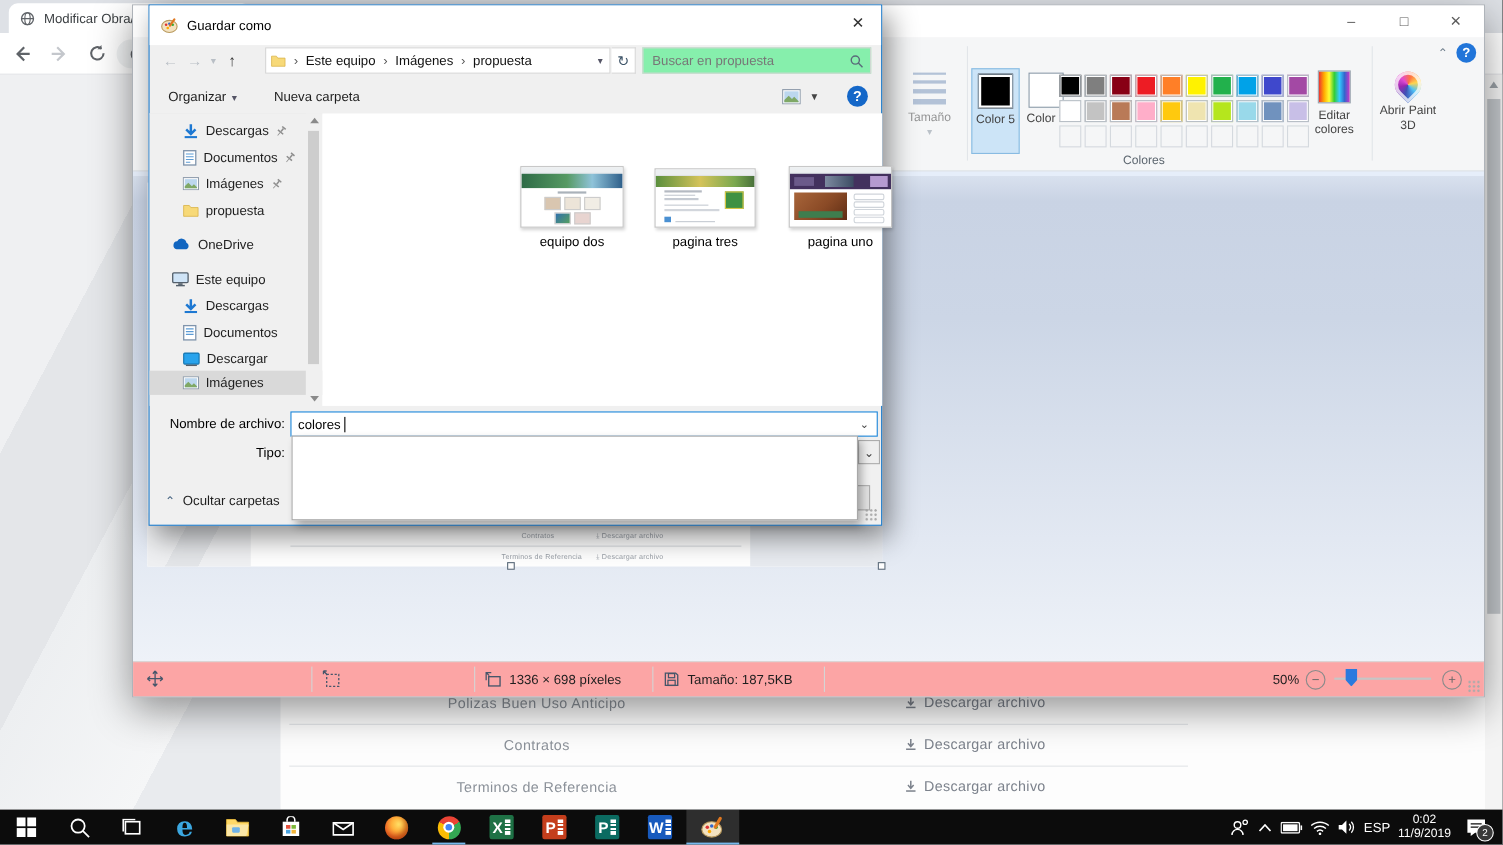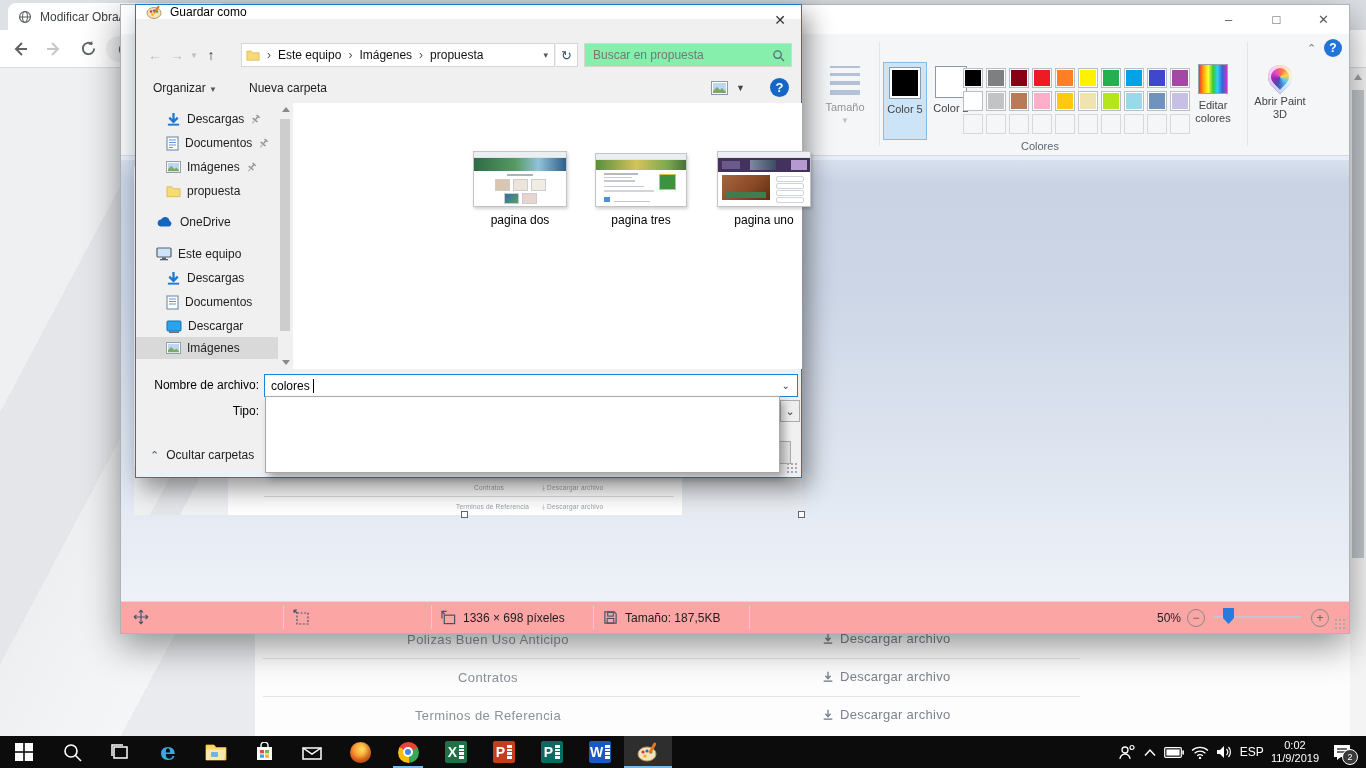--- a/index.html
+++ b/index.html
@@ -52,21 +52,21 @@
   .stext{position:absolute;top:9px;font-size:12px;color:#1e1e1e;}
   .zoomcircle{position:absolute;top:7px;width:16px;height:16px;border:1px solid #8a8a8a;border-radius:50%;
     display:flex;align-items:center;justify-content:center;font-size:12px;color:#666;line-height:1;}
   .ztrack{position:absolute;top:14px;width:88px;height:2px;background:#c6c6c6;}
   .zthumb{position:absolute;top:6px;width:11px;height:16px;background:#2a7ade;
     clip-path:polygon(0 0,100% 0,100% 62%,50% 100%,0 62%);}
 
   
   .dialog{position:absolute;left:135px;top:4px;width:667px;height:474px;background:#f0f0f0;
     border:1px solid #1979ca;box-shadow:6px 10px 24px rgba(0,0,0,.45);box-sizing:border-box;}
-  .dtitle{position:absolute;left:0;top:0;width:100%;height:14px;background:#fff;display:flex;align-items:center;
+  .dtitle{position:absolute;left:0;top:0;width:100%;height:36px;background:#fff;display:flex;align-items:center;
     padding-left:10px;gap:8px;font-size:12px;color:#000;box-sizing:border-box;}
   .dclose{position:absolute;right:0;top:0;width:42px;height:30px;display:flex;align-items:center;justify-content:center;
     color:#333;font-size:14px;}
   .addr{position:absolute;left:0;top:36px;width:100%;height:28px;display:flex;align-items:center;}
   .navarrow{width:22px;text-align:center;font-size:14px;}
   .crumbbox{position:absolute;left:105px;top:2px;width:314px;height:24px;background:#fff;border:1px solid #d6d6d6;
     display:flex;align-items:center;font-size:12px;color:#111;gap:4px;padding-left:4px;box-sizing:border-box;}
   .crumbsep{color:#555;font-size:12px;padding:0 3px;}
   .refreshbox{position:absolute;left:420px;top:2px;width:22px;height:24px;background:#fff;border:1px solid #d6d6d6;
     border-left:none;display:flex;align-items:center;justify-content:center;color:#3b5266;font-size:13px;box-sizing:border-box;}
@@ -494,21 +494,21 @@
           <div style="display:flex;justify-content:center;gap:3px;margin-top:1px">
             <div style="width:13px;height:10px;background:#d9c6b0;border:1px solid #ccc"></div>
             <div style="width:13px;height:10px;background:#ece4d8;border:1px solid #ccc"></div>
             <div style="width:13px;height:10px;background:#f1ede5;border:1px solid #ccc"></div>
           </div>
           <div style="display:flex;justify-content:center;gap:3px;margin-top:2px">
             <div style="width:13px;height:9px;background:linear-gradient(135deg,#2f6fae,#57a05f);border:1px solid #ccc"></div>
             <div style="width:13px;height:9px;background:#e8d4d0;border:1px solid #ccc"></div>
           </div>
         </div>
-        <div class="fname">pagina dos</div>
+        <div class="fname">equipo dos</div>
       </div>
 
       <div class="fitem" style="left:293px;top:50px">
         <div class="thumb" style="width:90px;height:52px">
           <div style="height:5px;background:#eceff1;border-bottom:1px solid #dfe3e6"></div>
           <div style="height:10px;background:linear-gradient(90deg,#5a8f3d,#d4c35a 45%,#7aa84f 80%,#48703a)"></div>
           <div style="width:34px;height:1.5px;background:#b5bac2;margin:3px 0 0 8px"></div>
           <div style="width:28px;height:1.5px;background:#c5cad2;margin:2px 0 0 8px"></div>
           <div style="width:31px;height:1.5px;background:#c5cad2;margin:2px 0 0 8px"></div>
           <div style="position:absolute;right:10px;top:20px;width:15px;height:14px;background:#3f9142;border:1px solid #d6c544"></div>

